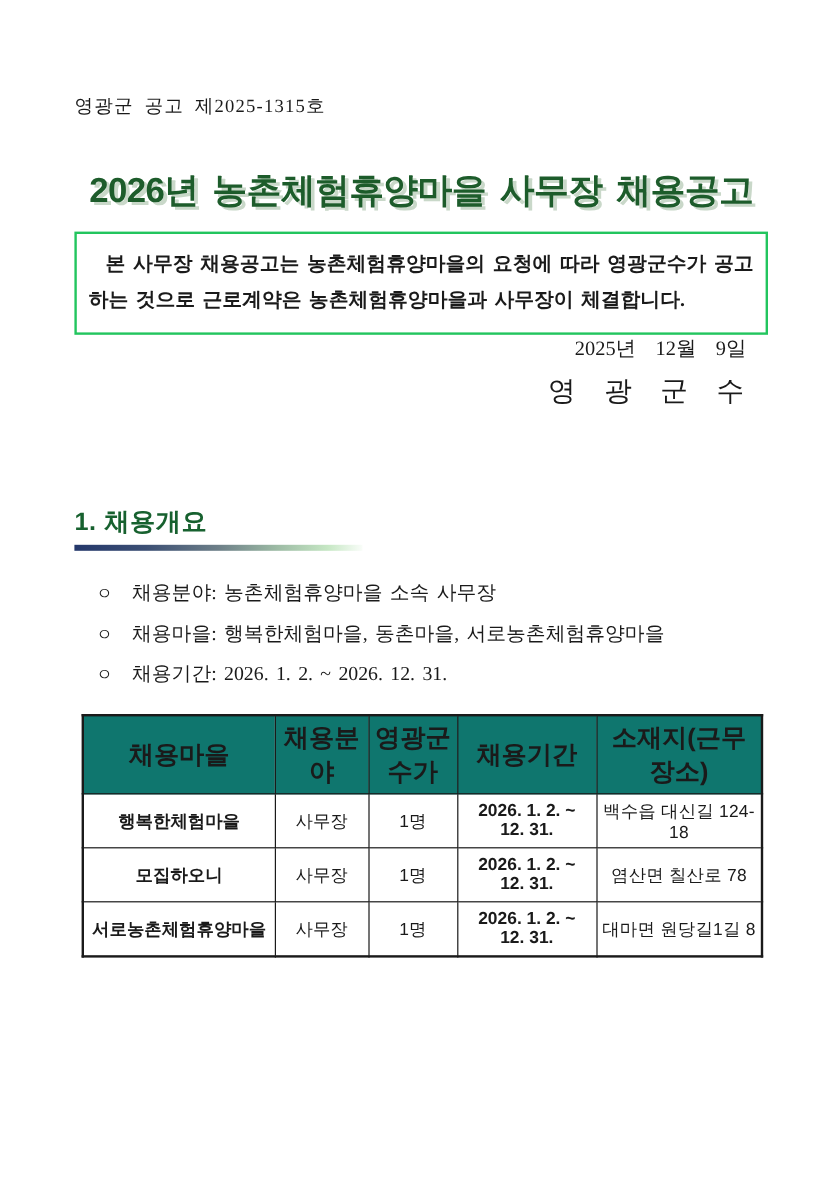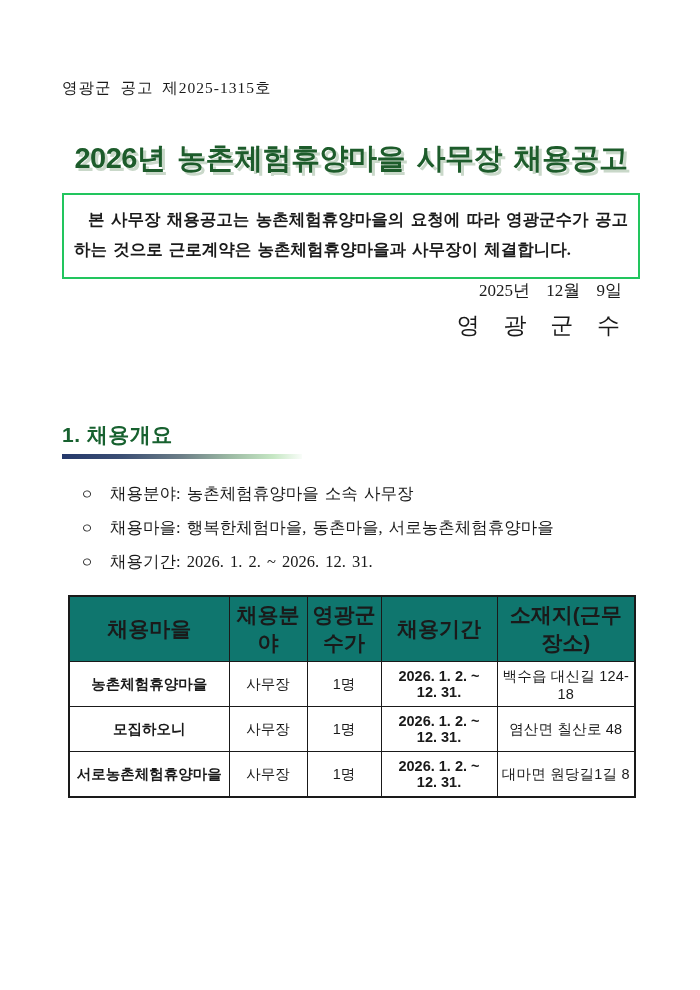--- a/index.html
+++ b/index.html
@@ -184,38 +184,38 @@
         <tr>
           <th>채용마을</th>
           <th>채용분야</th>
           <th>영광군수가</th>
           <th>채용기간</th>
           <th>소재지(근무장소)</th>
         </tr>
       </thead>
       <tbody>
         <tr>
-          <td class="cell-village">농촌체험휴양마을</td>
+          <td class="cell-village">행복한체험마을</td>
           <td>사무장</td>
           <td>1명</td>
           <td class="cell-period">
             <div>2026. 1. 2. ~</div>
             <div>12. 31.</div>
           </td>
           <td class="cell-location">백수읍 대신길 124-18</td>
         </tr>
         <tr>
           <td class="cell-village">모집하오니</td>
           <td>사무장</td>
           <td>1명</td>
           <td class="cell-period">
             <div>2026. 1. 2. ~</div>
             <div>12. 31.</div>
           </td>
-          <td class="cell-location">염산면 칠산로 48</td>
+          <td class="cell-location">염산면 칠산로 78</td>
         </tr>
         <tr>
           <td class="cell-village">서로농촌체험휴양마을</td>
           <td>사무장</td>
           <td>1명</td>
           <td class="cell-period">
             <div>2026. 1. 2. ~</div>
             <div>12. 31.</div>
           </td>
           <td class="cell-location">대마면 원당길1길 8</td>

